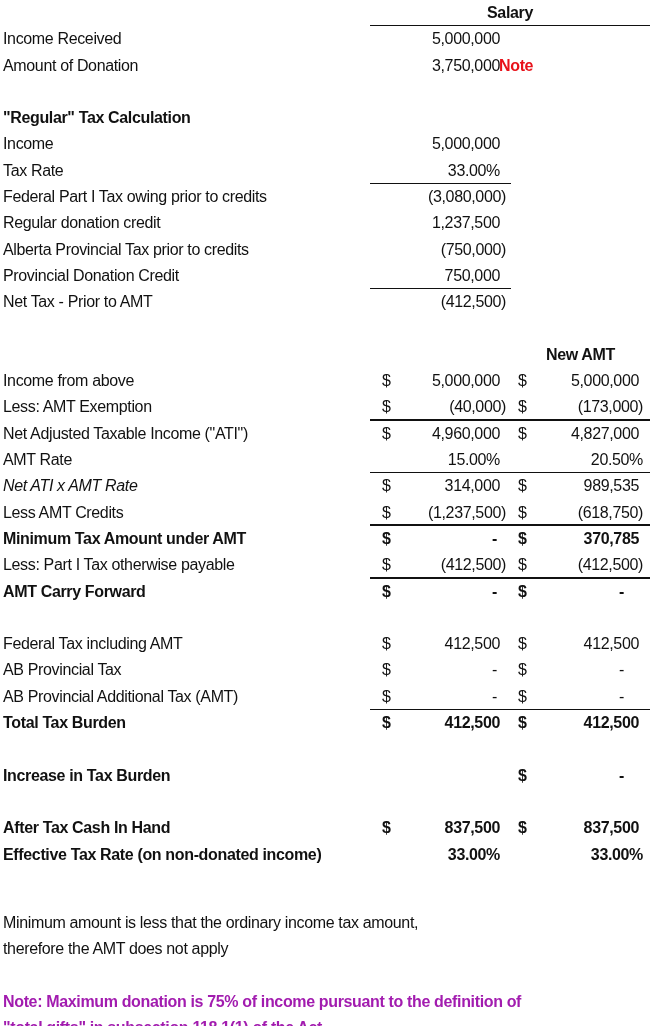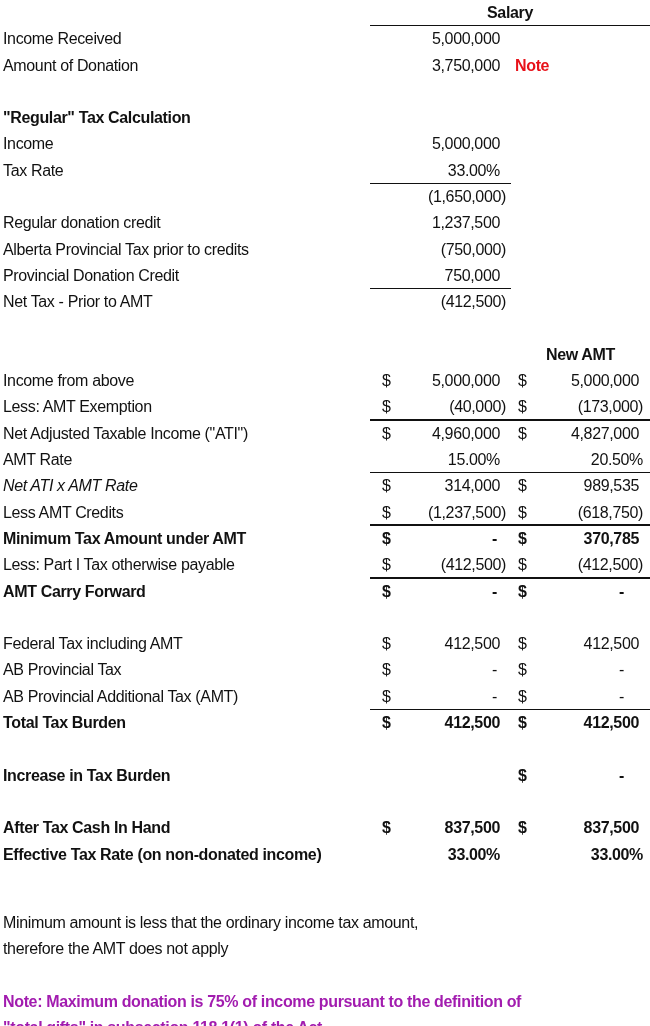--- a/index.html
+++ b/index.html
@@ -23,21 +23,21 @@
   .val { position: absolute; top: 0; }
   .colB .val { right: 5px; }
   .colC .val { right: 7px; }
   .colB .val.np, .colC .val.np { right: 11px; }
   .dollar { position: absolute; top: 0; left: 12px; }
   .colC .dollar { left: 7px; }
   .center { position: absolute; left: 0; right: 0; text-align: center; top: 0; }
   .line-bottom::after {
     content: ""; position: absolute; left: 0; right: 0; bottom: 0; height: 1.5px; background: #111111;
   }
-  .note-inline { position: absolute; left: 515px; top: 0; color: #e8121a; font-weight: bold; }
+  .note-inline { position: absolute; left: 499px; top: 0; color: #e8121a; font-weight: bold; }
   .red { color: #a21caf; font-weight: bold; }
   .dash { position: absolute; top: 0; }
   .colB .dash { right: 14px; }
   .colC .dash { right: 26px; }
   .text-full { position: absolute; left: 3px; top: 16px; }
 </style>
 </head>
 <body>
 
 <div class="sheet">
@@ -75,22 +75,23 @@
       <span class="val np">5,000,000</span>
     </div>
   </div>
   <div class="row">
     <span class="label">Tax Rate</span>
     <div class="cell colB line-bottom">
       <span class="val np">33.00%</span>
     </div>
   </div>
   <div class="row">
-    <div class="cell colB">
-      <span class="val">(1,650,000)</span>
+    <span class="label">Federal Part I Tax owing prior to credits</span>
+    <div class="cell colB">
+      <span class="val">(3,080,000)</span>
     </div>
   </div>
   <div class="row">
     <span class="label">Regular donation credit</span>
     <div class="cell colB">
       <span class="val np">1,237,500</span>
     </div>
   </div>
   <div class="row">
     <span class="label">Alberta Provincial Tax prior to credits</span>

